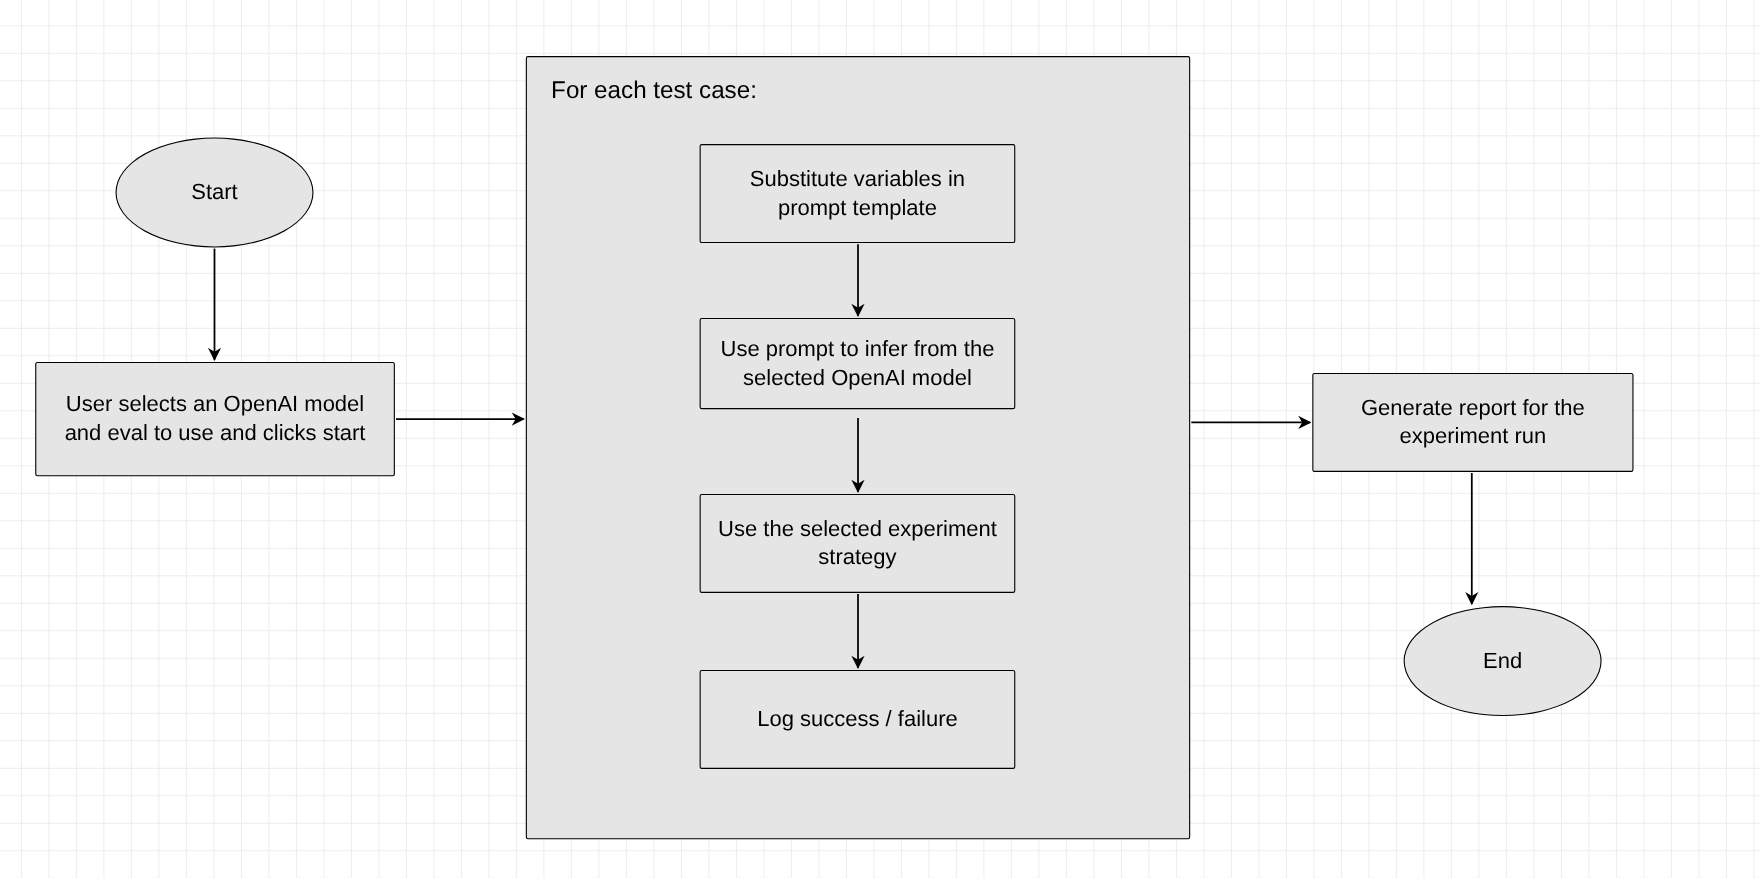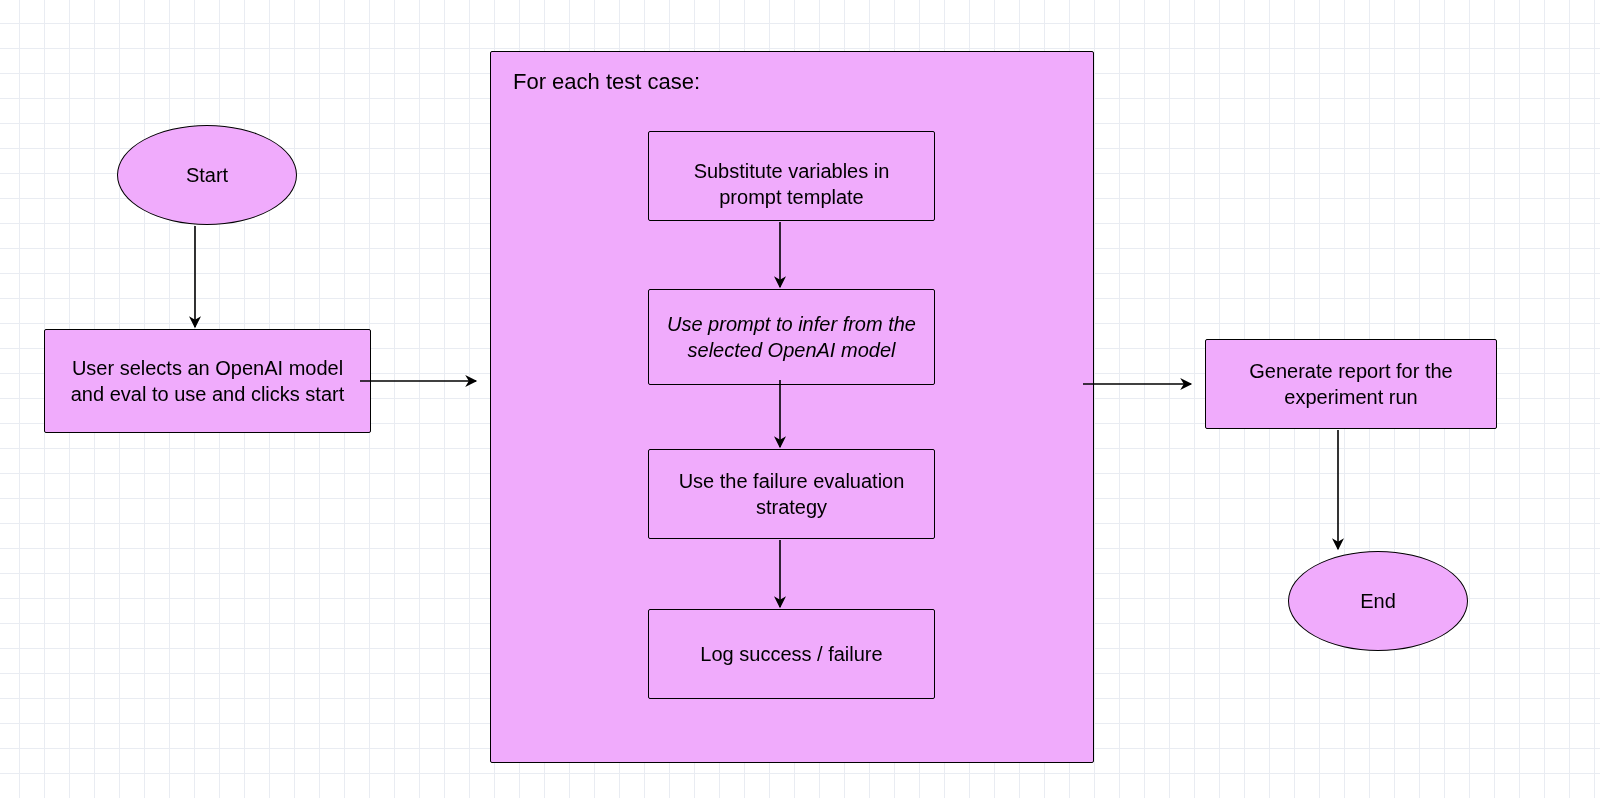--- a/index.html
+++ b/index.html
@@ -20,29 +20,28 @@
     background-size: 25px 25px;
     background-position: -6px -2px;
   }
   .canvas {
     position: absolute;
     inset: 0;
   }
   .box, .ellipse, .container {
     position: absolute;
     border: 1px solid #000;
-    background: #f0abfc;
+    background: #e5e5e5;
     display: flex;
     align-items: center;
     justify-content: center;
     text-align: center;
     font-size: 20px;
     line-height: 1.3;
     box-sizing: border-box;
-    margin-left: 12px;
   }
   .box {
     border-radius: 2px;
     padding: 10px 12px;
   }
   .ellipse {
     border-radius: 50%;
     padding: 0;
   }
   .container {
@@ -75,30 +74,30 @@
   </div>
 
   <div class="box" style="left:32px; top:329px; width:327px; height:104px;">
     <span>User selects an OpenAI model and eval to use and clicks start</span>
   </div>
 
   <div class="container" style="left:478px; top:51px; width:604px; height:712px;">
     <span class="container-title">For each test case:</span>
   </div>
 
-  <div class="box" style="left:636px; top:131px; width:287px; height:90px;align-items:flex-end;">
+  <div class="box" style="left:636px; top:131px; width:287px; height:90px;">
     <span>Substitute variables in prompt template</span>
   </div>
 
-  <div class="box" style="left:636px; top:289px; width:287px; height:96px;font-style:italic;">
+  <div class="box" style="left:636px; top:289px; width:287px; height:83px;">
     <span>Use prompt to infer from the selected OpenAI model</span>
   </div>
 
   <div class="box" style="left:636px; top:449px; width:287px; height:90px;">
-    <span>Use the failure evaluation strategy</span>
+    <span>Use the selected experiment strategy</span>
   </div>
 
   <div class="box" style="left:636px; top:609px; width:287px; height:90px;">
     <span>Log success / failure</span>
   </div>
 
   <div class="box" style="left:1193px; top:339px; width:292px; height:90px;">
     <span>Generate report for the experiment run</span>
   </div>
 

